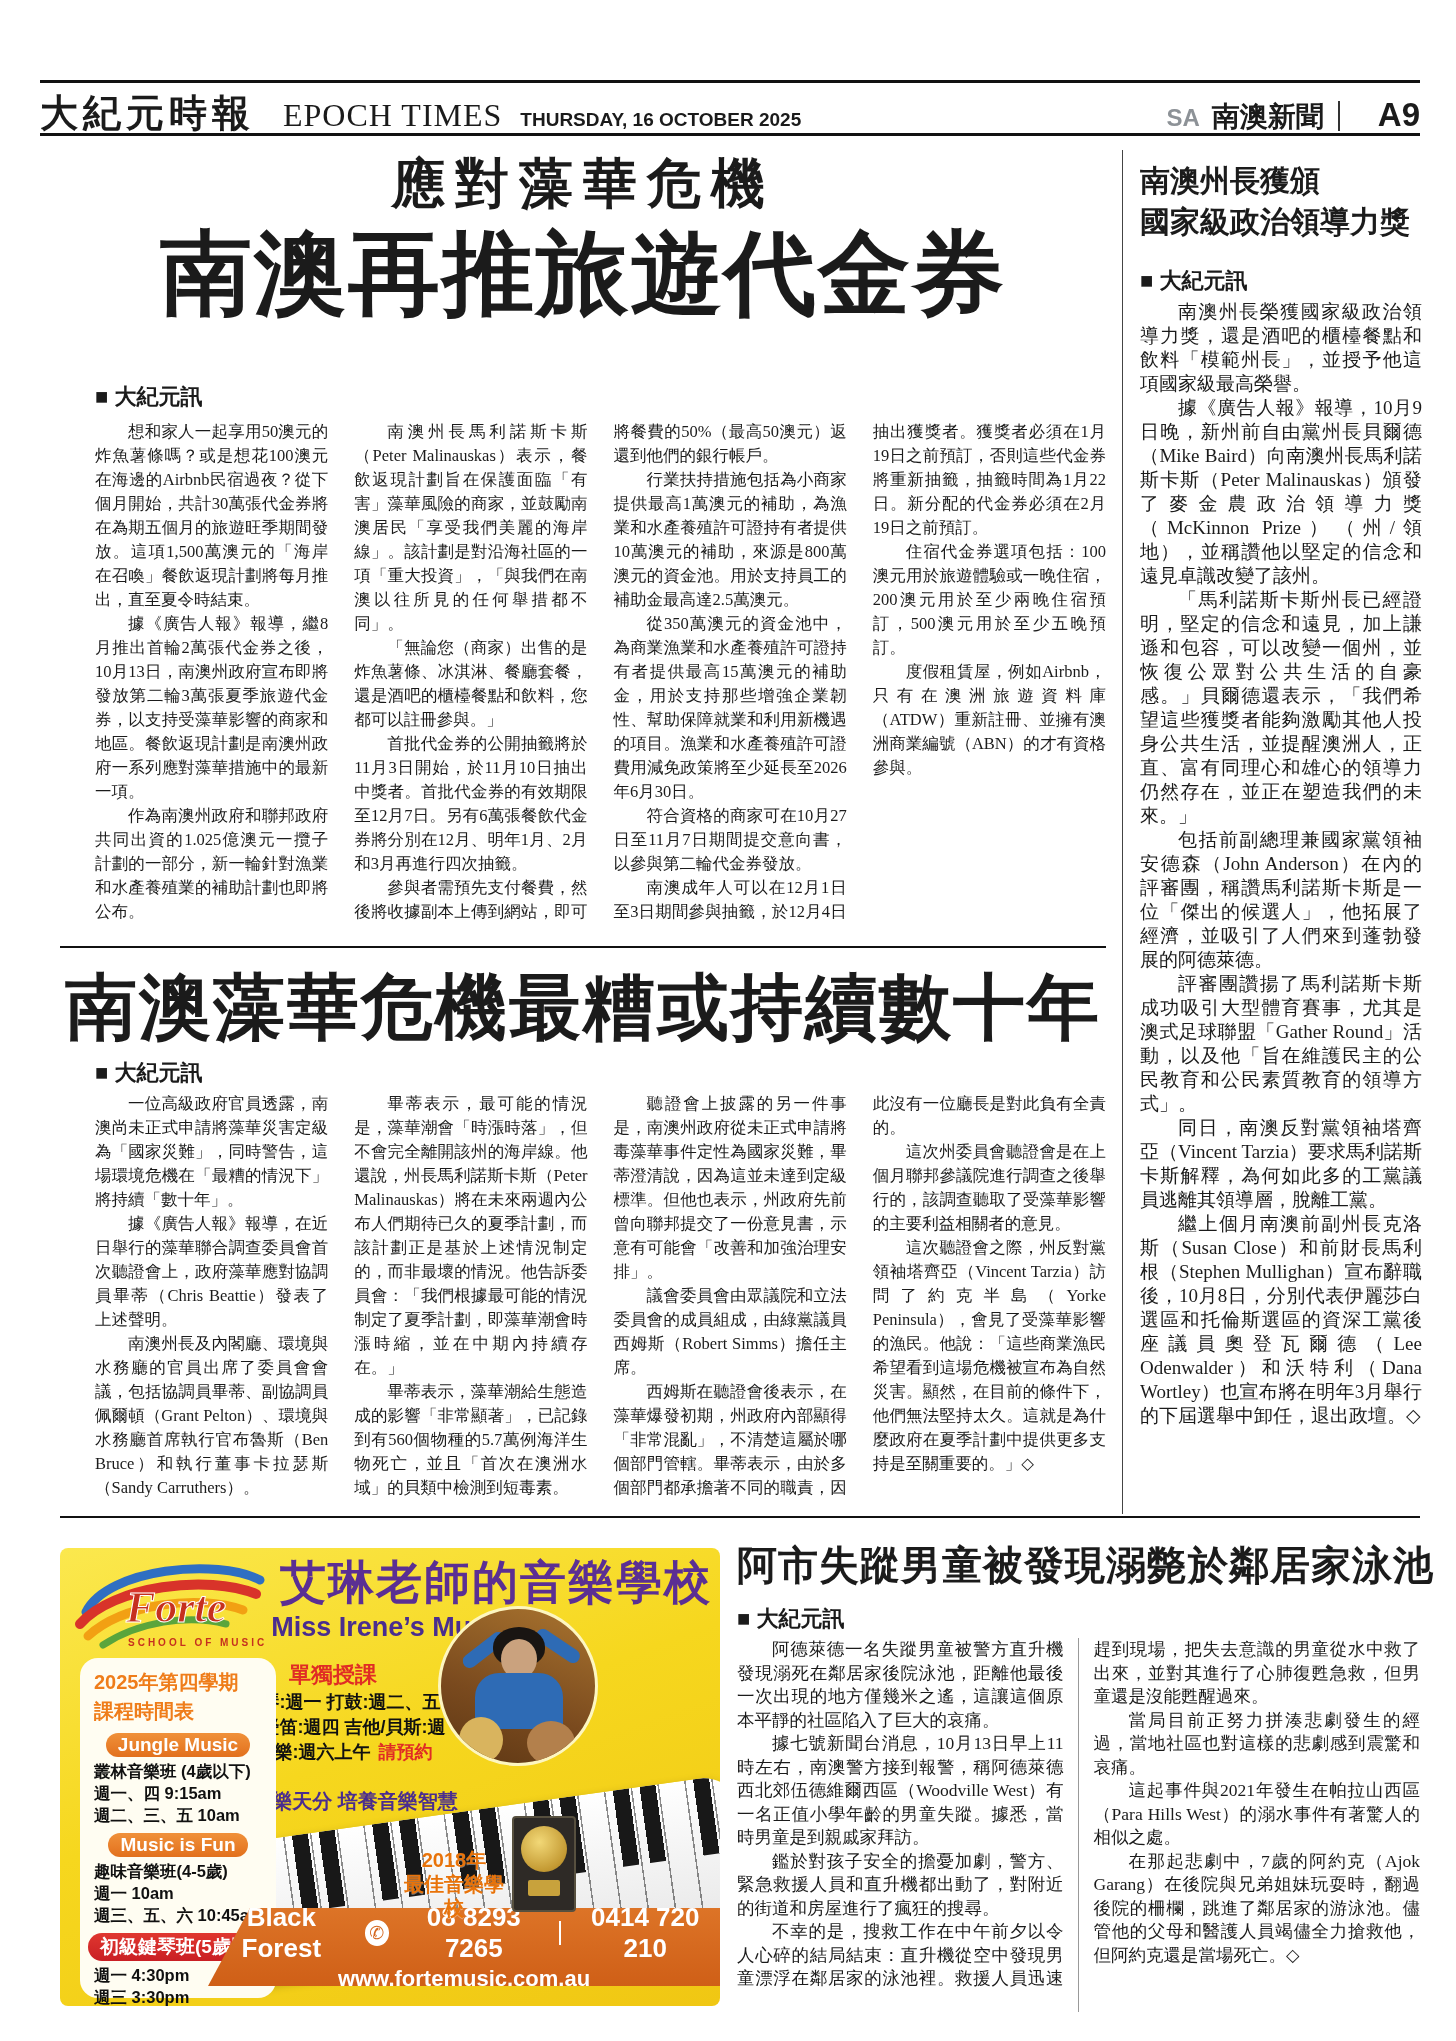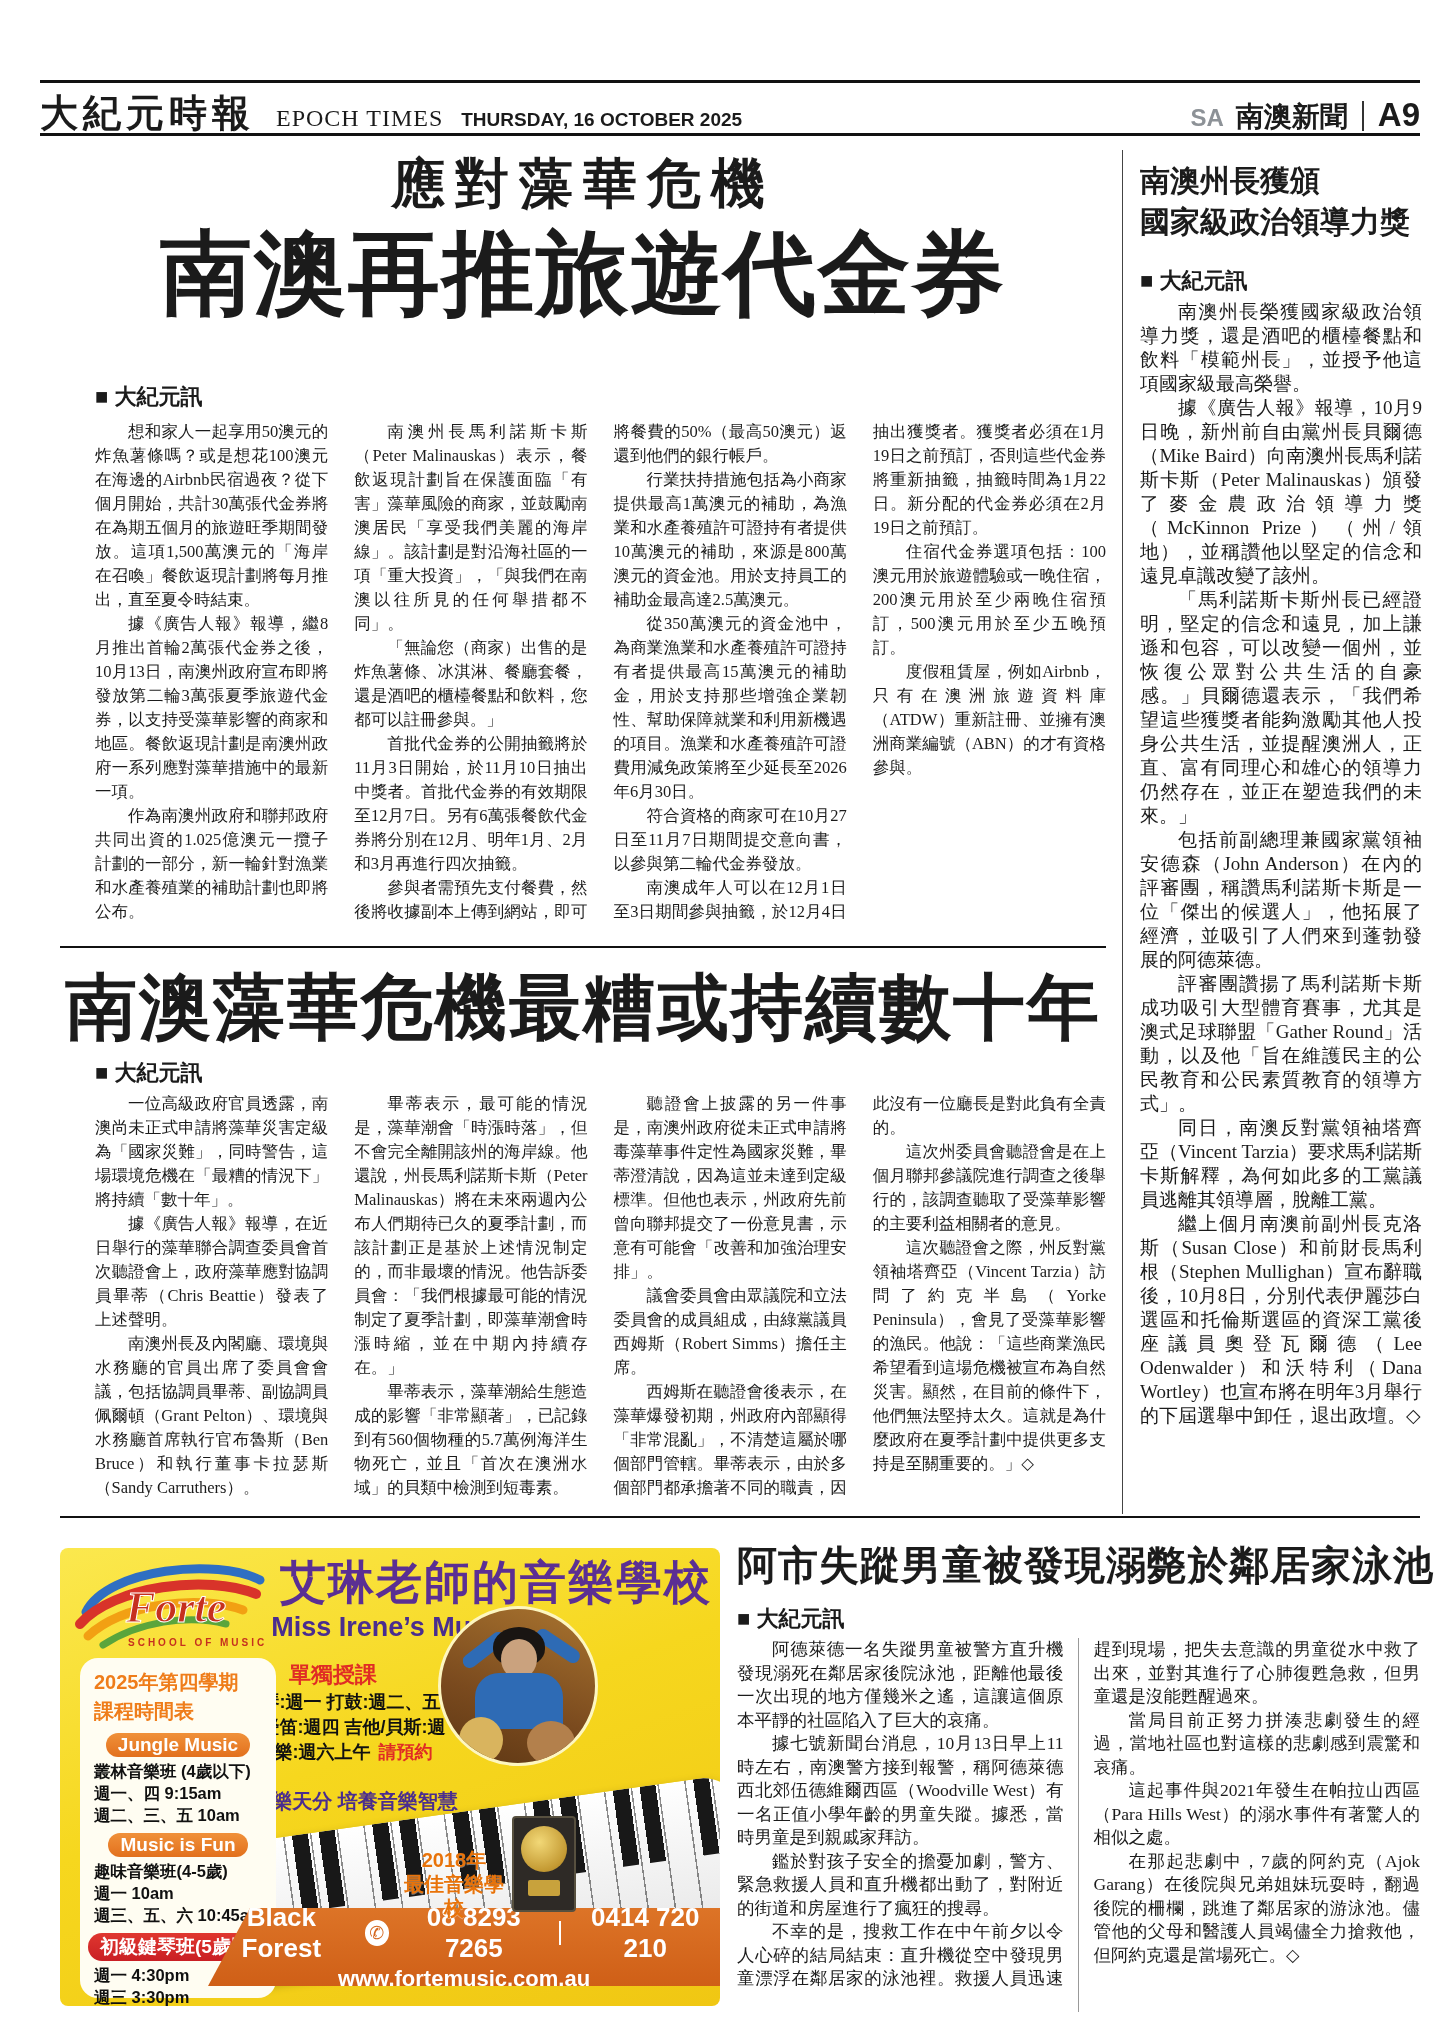--- a/index.html
+++ b/index.html
@@ -5,27 +5,27 @@
   html,body{margin:0;padding:0;}
   body{width:1456px;height:2041px;position:relative;background:#ffffff;
        font-family:"Liberation Serif","DejaVu Serif",serif;color:#1b1b1b;
        -webkit-font-smoothing:antialiased;overflow:hidden;}
   .abs{position:absolute;}
   .sans{font-family:"Liberation Sans","DejaVu Sans",sans-serif;}
   .rule{background:#111;}
   
   .masthead{left:40px;top:88px;width:1380px;height:44px;display:flex;align-items:baseline;}
   .brand-zh{font-size:38px;font-weight:900;letter-spacing:5px;}
-  .brand-en{font-size:24px;letter-spacing:1px;margin-left:21px;}
+  .brand-en{font-size:32px;letter-spacing:1px;margin-left:28px;}
   .m-date{font-size:19px;font-weight:700;margin-left:18px;font-family:"Liberation Sans","DejaVu Sans",sans-serif;}
   .m-right{margin-left:auto;display:flex;align-items:baseline;}
   .m-edition{font-size:24px;font-weight:900;color:#8d9297;font-family:"Liberation Sans","DejaVu Sans",sans-serif;}
   .m-section{font-size:28px;font-weight:900;margin-left:12px;}
   .m-sep{border-left:2px solid #333;height:30px;margin:0 14px;align-self:center;}
-  .m-page{font-size:33px;font-weight:900;font-family:"Liberation Sans","DejaVu Sans",sans-serif;}
+  .m-page{font-size:33px;font-weight:900;font-family:"Liberation Sans","DejaVu Sans",sans-serif;margin-left:24px;}
   
   .kicker{left:60px;top:148px;width:1046px;text-align:center;font-size:54px;font-weight:900;letter-spacing:10px;}
   .h1{left:60px;top:212px;width:1046px;text-align:center;font-size:92px;font-weight:900;letter-spacing:2px;}
   .byline{font-size:22px;font-weight:800;}
   .cols{column-fill:auto;overflow:hidden;text-align:justify;}
   .cols p.bp{margin:0;text-indent:2em;}
   .a1-cols{left:95px;top:420px;width:1011px;height:522px;column-count:4;column-gap:26px;
            font-size:16.5px;line-height:24px;}
   .h2{left:60px;top:960px;width:1046px;text-align:center;font-size:72px;font-weight:900;
       font-family:"Liberation Sans","DejaVu Sans",sans-serif;letter-spacing:2px;}

